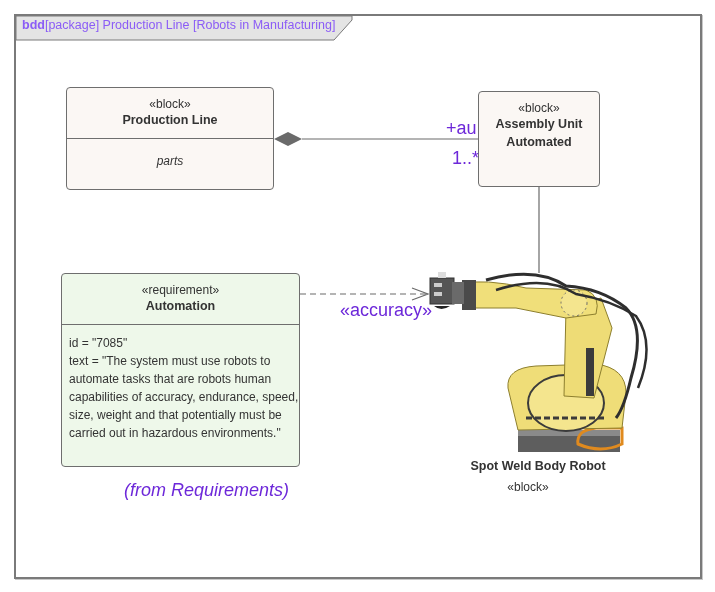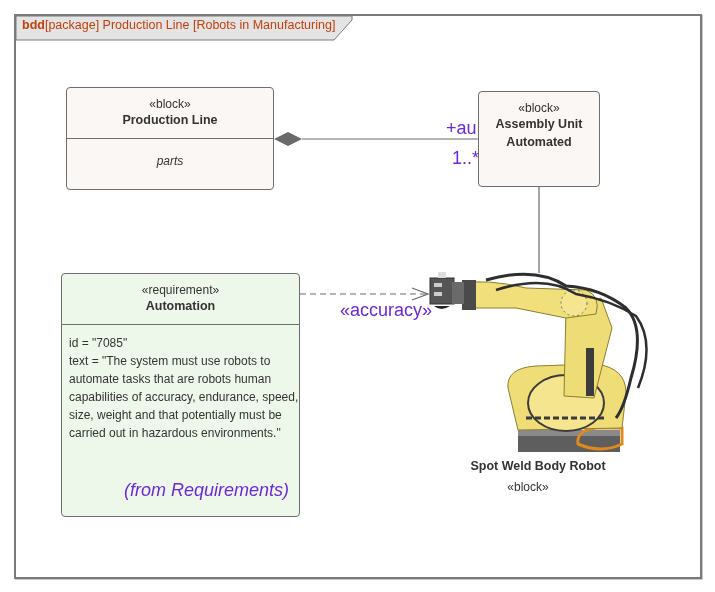--- a/index.html
+++ b/index.html
@@ -2,21 +2,21 @@
 <html><head>
 <meta charset="utf-8">
 <style>
   html, body { margin:0; padding:0; background:#ffffff; }
   body { width:715px; height:592px; position:relative; overflow:hidden;
          font-family:"Liberation Sans", "DejaVu Sans", sans-serif; color:#222; }
   .frame { position:absolute; left:14px; top:14px; width:684px; height:561px;
            border:2px solid #7a7a7a; box-shadow:1px 1px 0 #c8c8c8; background:#fff; }
   .frame-tab { position:absolute; left:14px; top:14px; height:26px; }
   .frame-tab svg { position:absolute; left:0; top:0; }
-  .frame-title { position:absolute; left:22px; top:18px; font-size:12.5px; color:#c2410c; white-space:nowrap; }
+  .frame-title { position:absolute; left:22px; top:18px; font-size:12.5px; color:#8b5cf6; white-space:nowrap; }
   .frame-title b { font-weight:bold; }
   .block { position:absolute; border:1px solid #6e6e6e; border-radius:4px; background:#fbf7f4; box-sizing:border-box; }
   .req { background:#eef8ea; }
   .stereo { text-align:center; font-size:12px; color:#333; }
   .bname { text-align:center; font-size:12.5px; font-weight:bold; color:#333; line-height:18px; }
   .compart { position:absolute; left:0; right:0; border-top:1px solid #6e6e6e; }
   .italic { font-style:italic; }
   .txt { position:absolute; font-size:18px; color:#6d28d9; white-space:nowrap; }
   svg.lines { position:absolute; left:0; top:0; }
 </style>
@@ -53,21 +53,21 @@
     <div class="stereo italic" style="margin-top:15px;">parts</div>
   </div>
 </div>
 
 <div class="block" style="left:478px;top:91px;width:122px;height:96px;">
   <div class="stereo" style="margin-top:9px;">«block»</div>
   <div class="bname">Assembly Unit</div>
   <div class="bname">Automated</div>
 </div>
 
-<div class="block req" style="left:61px;top:273px;width:239px;height:244px;">
+<div class="block req" style="left:61px;top:273px;width:239px;height:194px;">
   <div class="stereo" style="margin-top:9px;">«requirement»</div>
   <div class="bname">Automation</div>
   <div class="compart" style="top:50px;padding:9px 0 0 7px;font-size:12px;line-height:18px;color:#333;">
     <div>id = "7085"</div>
     <div>text = "The system must use robots to</div>
     <div>automate tasks that are robots human</div>
     <div>capabilities of accuracy, endurance, speed,</div>
     <div>size, weight and that potentially must be</div>
     <div>carried out in hazardous environments."</div>
   </div>

